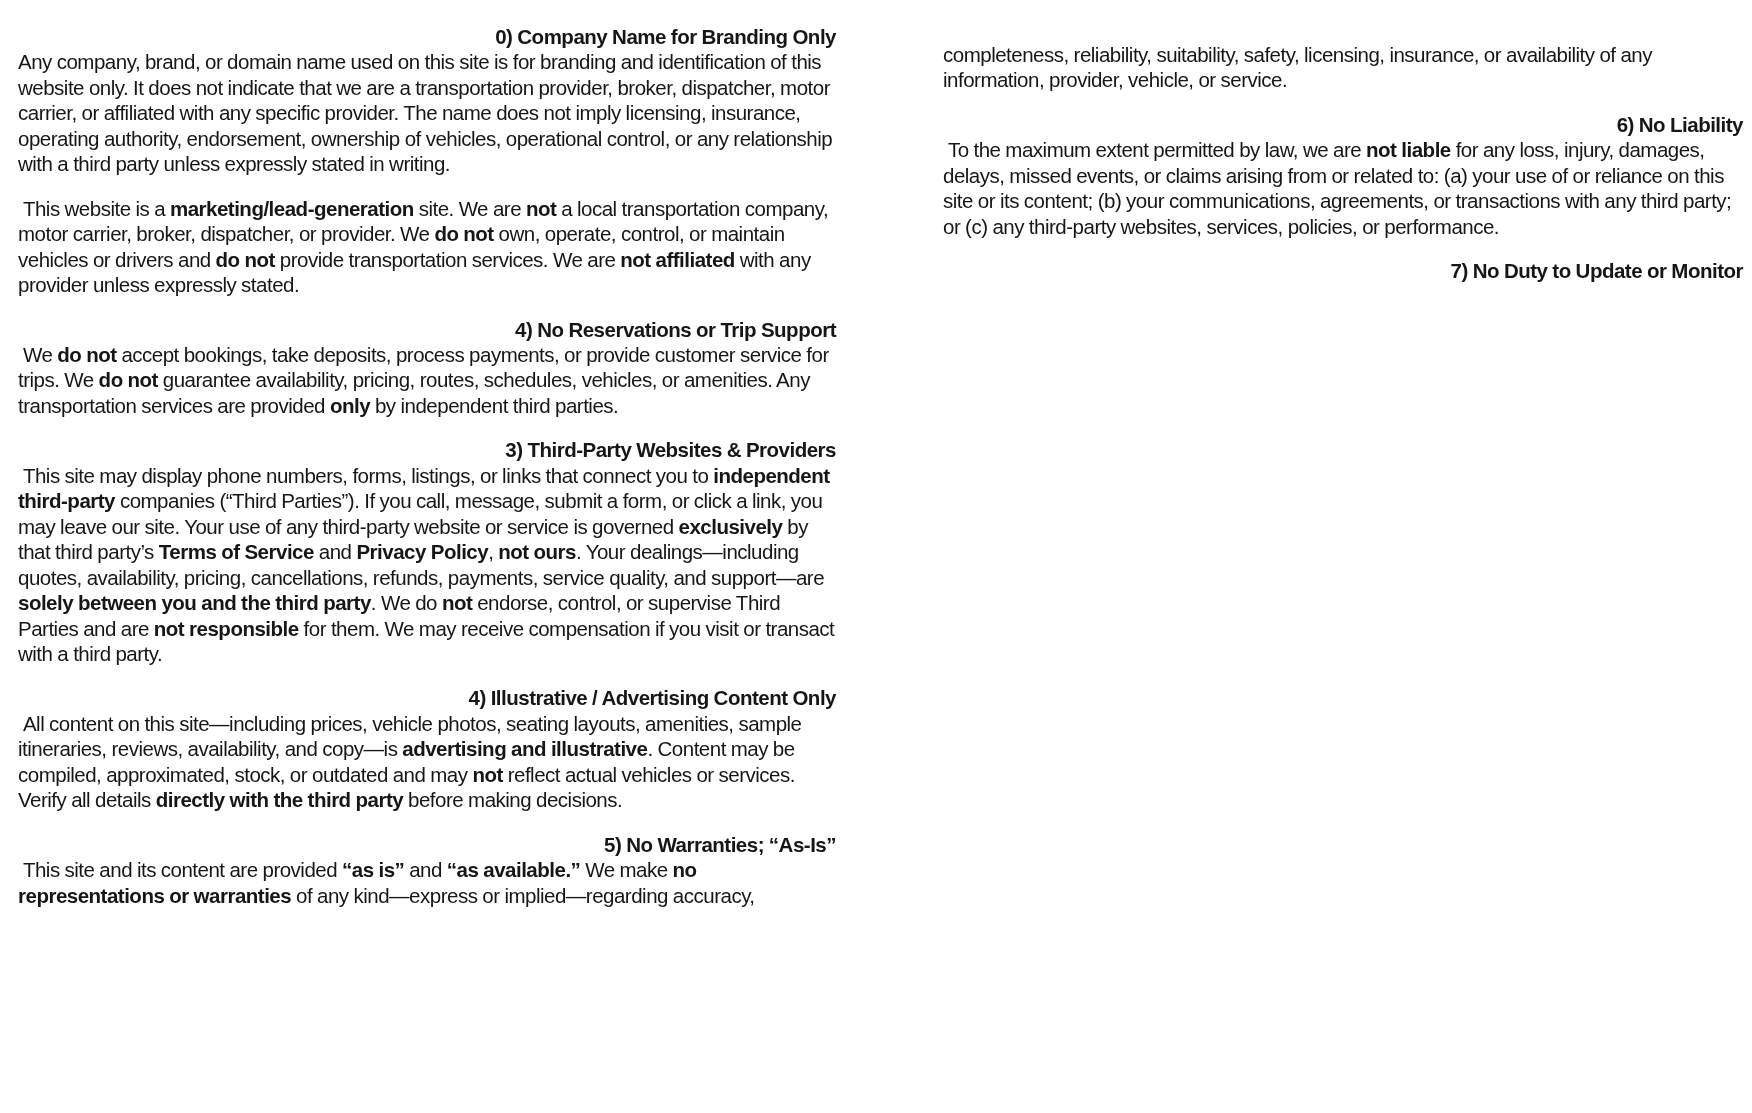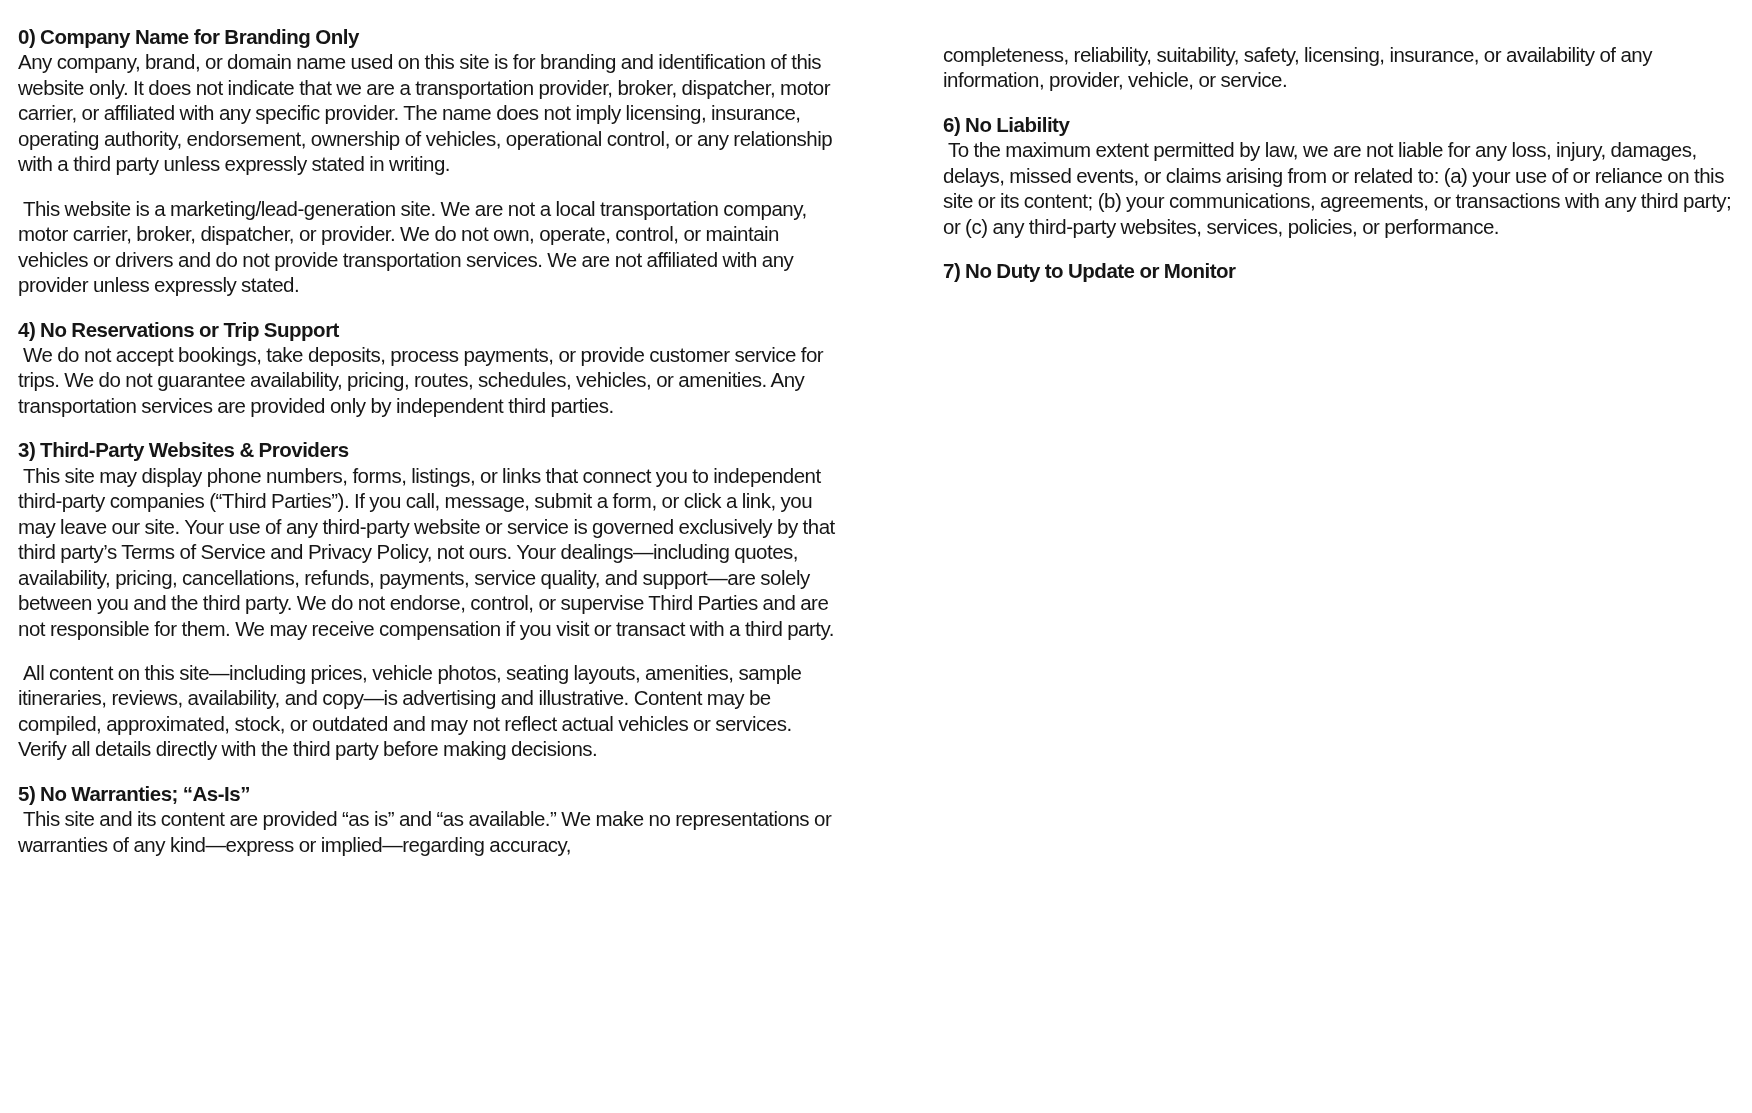--- a/index.html
+++ b/index.html
@@ -38,27 +38,28 @@
     width: 800px;
   }
   .sec {
     margin: 0 0 19px 0;
   }
   .hd {
     margin: 0;
     font-size: 20.5px;
     line-height: 25.45px;
     font-weight: 700;
+    text-align: right;
   }
   .bd {
     margin: 0;
     white-space: pre-wrap;
   }
   .bd strong {
-    font-weight: 400;
+    font-weight: 700;
   }
 </style>
 </head>
 <body style="background: rgb(255, 255, 255); color: rgb(22, 22, 22);">
 
 <main class="doc">
   <div class="col col-left">
       <section class="sec">
         <h2 class="hd">0) Company Name for Branding Only</h2>
         <p class="bd"><span>Any company, brand, or domain name used on this site is for branding and identification of this website only. It does not indicate that we are a transportation provider, broker, dispatcher, motor carrier, or affiliated with any specific provider. The name does not imply licensing, insurance, operating authority, endorsement, ownership of vehicles, operational control, or any relationship with a third party unless expressly stated in writing.</span></p>
@@ -68,20 +69,21 @@
       </section>
       <section class="sec">
         <h2 class="hd">4) No Reservations or Trip Support</h2>
         <p class="bd"><span> We </span><strong>do not</strong><span> accept bookings, take deposits, process payments, or provide customer service for trips. We </span><strong>do not</strong><span> guarantee availability, pricing, routes, schedules, vehicles, or amenities. Any transportation services are provided </span><strong>only</strong><span> by independent third parties.</span></p>
       </section>
       <section class="sec">
         <h2 class="hd">3) Third-Party Websites &amp; Providers</h2>
         <p class="bd"><span> This site may display phone numbers, forms, listings, or links that connect you to </span><strong>independent third-party</strong><span> companies (“Third Parties”). If you call, message, submit a form, or click a link, you may leave our site. Your use of any third-party website or service is governed </span><strong>exclusively</strong><span> by that third party’s </span><strong>Terms of Service</strong><span> and </span><strong>Privacy Policy</strong><span>, </span><strong>not ours</strong><span>. Your dealings—including quotes, availability, pricing, cancellations, refunds, payments, service quality, and support—are </span><strong>solely between you and the third party</strong><span>. We do </span><strong>not</strong><span> endorse, control, or supervise Third Parties and are </span><strong>not responsible</strong><span> for them. We may receive compensation if you visit or transact with a third party.</span></p>
       </section>
       <section class="sec">
+        <h2 class="hd">4) Illustrative / Advertising Content Only</h2>
         <p class="bd"><span> All content on this site—including prices, vehicle photos, seating layouts, amenities, sample itineraries, reviews, availability, and copy—is </span><strong>advertising and illustrative</strong><span>. Content may be compiled, approximated, stock, or outdated and may </span><strong>not</strong><span> reflect actual vehicles or services. Verify all details </span><strong>directly with the third party</strong><span> before making decisions.</span></p>
       </section>
       <section class="sec">
         <h2 class="hd">5) No Warranties; “As-Is”</h2>
         <p class="bd"><span> This site and its content are provided </span><strong>“as is”</strong><span> and </span><strong>“as available.”</strong><span> We make </span><strong>no representations or warranties</strong><span> of any kind—express or implied—regarding accuracy,</span></p>
       </section>
     </div>
   <div class="col col-right">
       <section class="sec">
         <p class="bd"><span>completeness, reliability, suitability, safety, licensing, insurance, or availability of any information, provider, vehicle, or service.</span></p>

